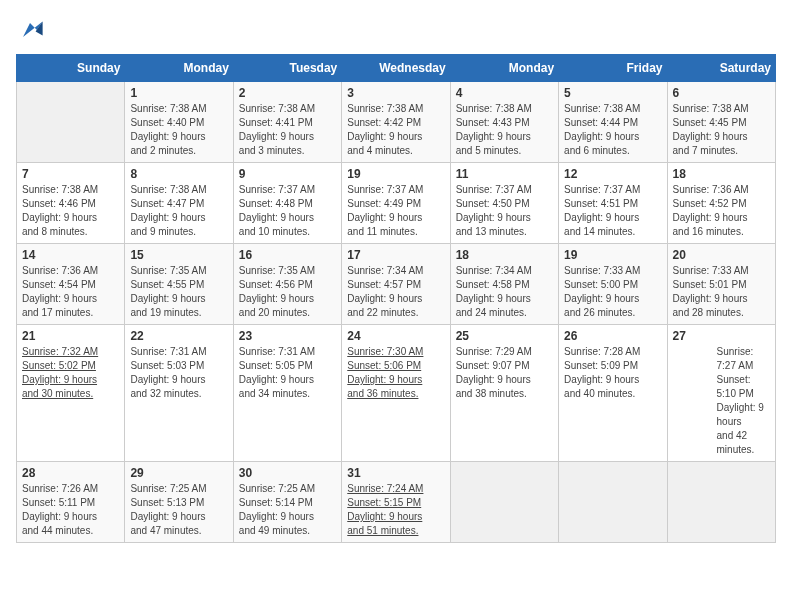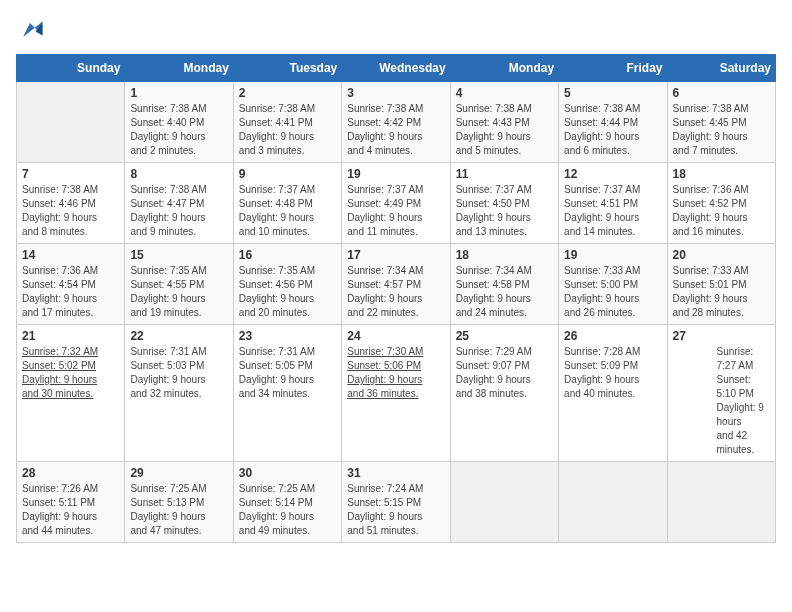--- a/index.html
+++ b/index.html
@@ -337,21 +337,21 @@
         </td>
         <td>
           <span class="day-num">30</span>
           <div class="day-info" style="white-space: pre-line;">Sunrise: 7:25 AM
 Sunset: 5:14 PM
 Daylight: 9 hours
 and 49 minutes.</div>
         </td>
         <td>
           <span class="day-num">31</span>
-          <div class="day-info" style="white-space: pre-line;">Sunrise: 7:24 AM
+          <div class="day-info" style="white-space: pre-line; text-decoration: underline;">Sunrise: 7:24 AM
 Sunset: 5:15 PM
 Daylight: 9 hours
 and 51 minutes.</div>
         </td>
         <td class="empty-cell"></td>
         <td class="empty-cell"></td>
         <td class="empty-cell"></td>
       </tr>
     </tbody>
 </table>

